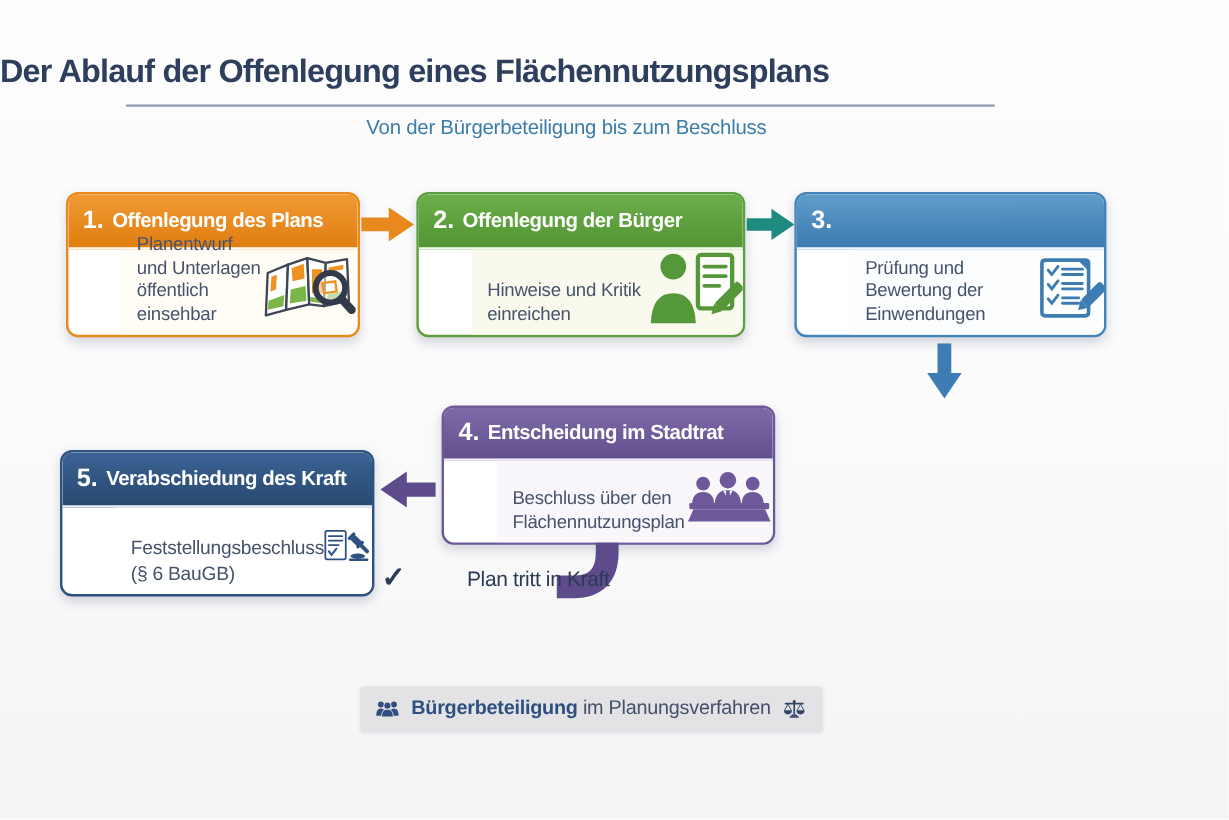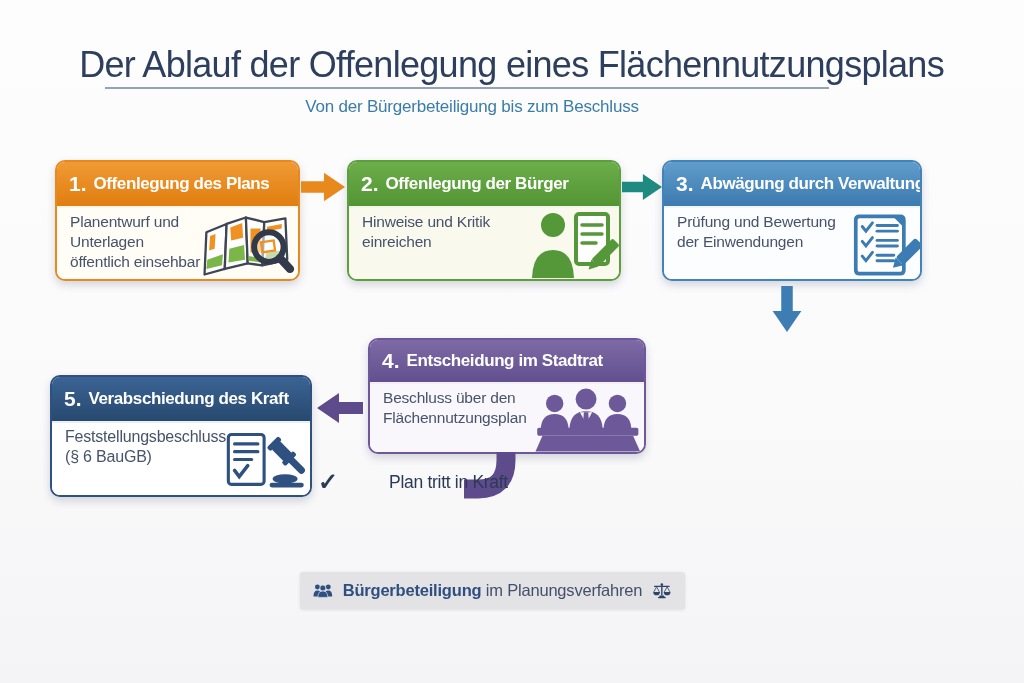--- a/index.html
+++ b/index.html
@@ -4,42 +4,42 @@
 <style>
   * { margin:0; padding:0; box-sizing:border-box; }
   html,body { background:#ffffff; }
   .canvas {
     position:relative; width:1024px; height:683px; overflow:hidden;
     background:linear-gradient(180deg,#fdfdfe 0%, #fafafb 60%, #f4f4f6 100%);
     font-family:"Liberation Sans", sans-serif;
   }
   
   .title {
-    position:absolute; left:0; top:44px; width:944px; text-align:right;
-    font-size:36px; font-weight:normal; letter-spacing:-0.7px; color:#2d3f5d;
+    position:absolute; left:0; top:44px; width:944px; text-align:left;
+    font-size:27px; font-weight:bold; letter-spacing:-0.7px; color:#2d3f5d;
   }
   .title-rule { position:absolute; left:105px; top:87px; width:724px; height:2px; background:#94a2b4; }
   .subtitle {
     position:absolute; left:0; top:97px; width:944px; text-align:center;
     font-size:17px; color:#3a7da8; letter-spacing:-0.2px;
   }
   
   .step {
     position:absolute; border-radius:10px; border-style:solid; border-width:2.5px;
     box-shadow:0 4px 9px rgba(55,65,95,.20); overflow:hidden; background:#fff;
   }
   .hd {
     height:46px; display:flex; align-items:center; gap:7px; padding:0 12px;
     color:#ffffff; border-bottom:2px solid rgba(255,255,255,.9);
   }
   .hd .num { font-size:21px; font-weight:bold; }
   .hd .ttl { font-size:17px; font-weight:bold; letter-spacing:-0.4px; white-space:nowrap; }
   .bd {
-    display:flex; align-items:flex-start; justify-content:space-between;
-    padding:4px 0 6px 13px; height:calc(100% - 46px);
+    display:flex; align-items:flex-end; justify-content:space-between;
+    padding:4px 0 6px 13px; height:calc(100% - 46px);margin-left:44px;
   }
   .desc { font-size:15.5px; line-height:1.28; color:#46536b; letter-spacing:-0.2px; }
   
   .s1 { border-color:#e8891d; } .s1 .hd { background:linear-gradient(180deg,#f09a34,#e07e10); } .s1 .bd{ background:#fffdf6; }
   .s2 { border-color:#5ca03e; } .s2 .hd { background:linear-gradient(180deg,#6cae4a,#539434); } .s2 .bd{ background:#faf9ee; }
   .s3 { border-color:#4283ba; } .s3 .hd { background:linear-gradient(180deg,#609dca,#3c7ab0); } .s3 .bd{ background:#fcfdff;gap:12px; }
   .s4 { border-color:#6d589a; } .s4 .hd { background:linear-gradient(180deg,#7d6aa6,#624f8e); } .s4 .bd{ background:#f9f7fb; }
   .s5 { border-color:#2e5180; } .s5 .hd { background:linear-gradient(180deg,#3b6394,#27496f); } .s5 .bd{ background:#ffffff; }
   .arrow { position:absolute; }
   
@@ -124,21 +124,20 @@
     </div>
   </section>
 
   <svg class="arrow" style="left:622px;top:170px;" width="40" height="34" viewBox="0 0 46 34">
     <polygon points="0,11 24,11 24,2 46,17 24,32 24,23 0,23" fill="#1f8b80"></polygon>
   </svg>
 
   <section class="step s3" style="left:662px;top:160px;width:260px;height:121px;">
     <div class="hd">
       <span class="num">3.</span>
-      <span class="ttl">Abwägung durch Verwaltung</span>
     </div>
     <div class="bd">
       <p class="desc" style="width:168px;">Prüfung und Bewertung der Einwendungen</p>
       <svg width="68" height="66" viewBox="0 0 72 68">
         <path d="M7,3 h44 q4,0 4,4 v54 q0,4 -4,4 h-44 q-4,0 -4,-4 v-54 q0,-4 4,-4 z" fill="#ffffff" stroke="#3c7cb3" stroke-width="4"></path>
         <polygon points="43,3 55,3 55,15" fill="#3c7cb3"></polygon>
         <g stroke="#3c7cb3" fill="none" stroke-width="3.2" stroke-linecap="round">
           <path d="M10,14 l4,5 l7,-9"></path>
           <path d="M10,30 l4,5 l7,-9"></path>
           <path d="M10,46 l4,5 l7,-9"></path>

